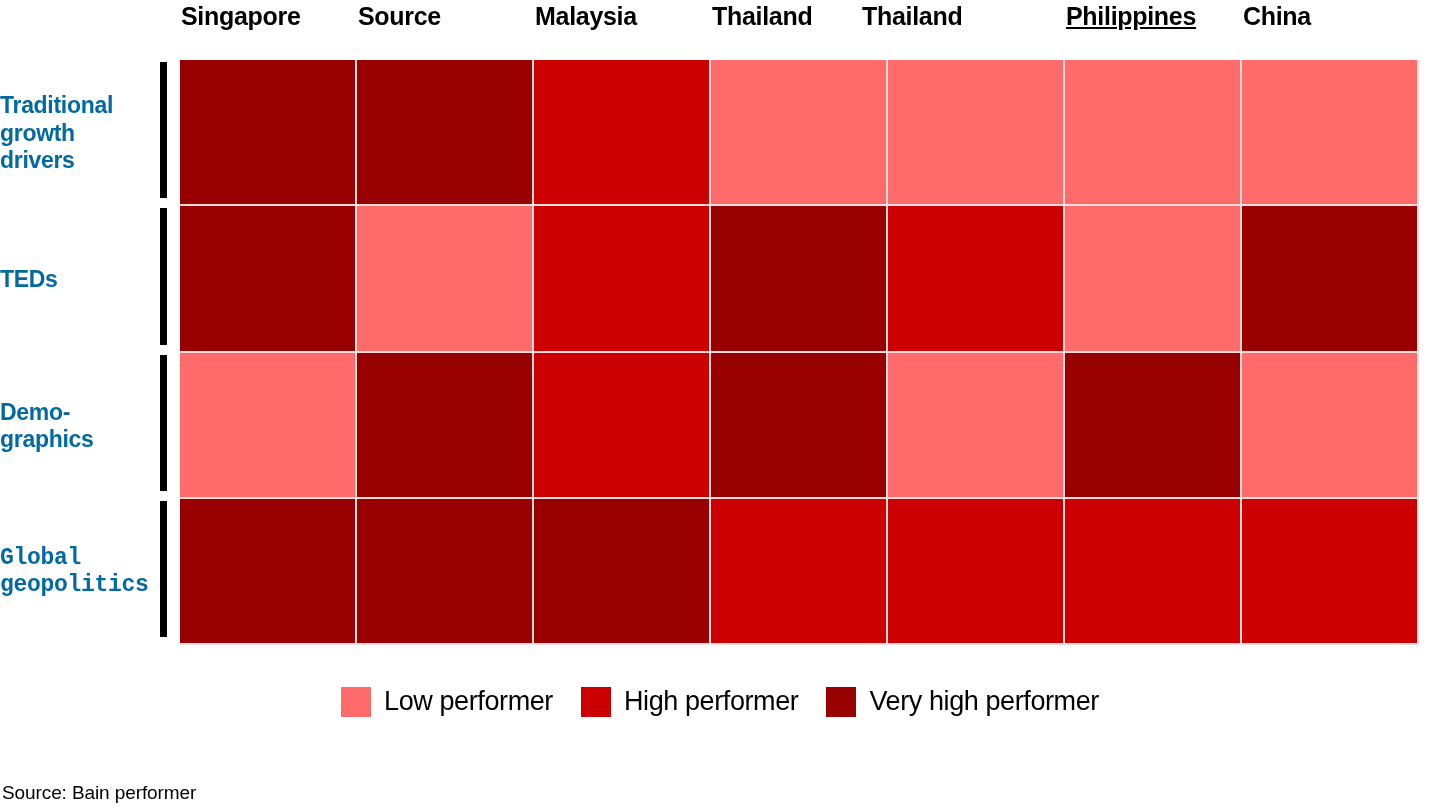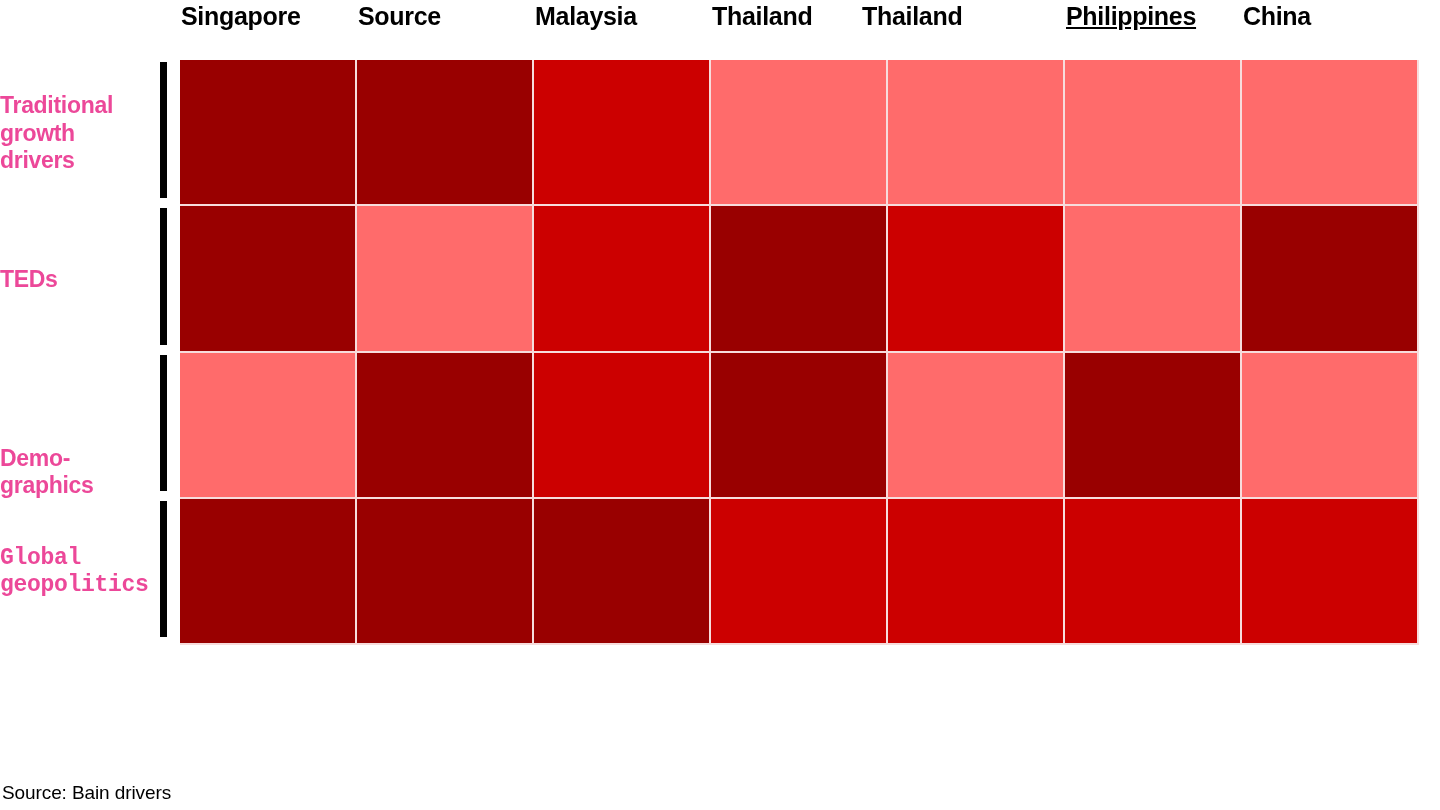--- a/index.html
+++ b/index.html
@@ -48,21 +48,21 @@
     left: 0px;
     width: 180px;
     display: flex;
     align-items: center;
   }
   .row-label-text {
     width: 158px;
     font-size: 23px;
     font-weight: bold;
     line-height: 1.18;
-    color: #ec4899;
+    color: #0369a1;
     padding-right: 4px;
     letter-spacing: -0.3px;
   }
   .row-bar {
     position: absolute;
     left: 160px;
     width: 7px;
     background: #000000;
   }
 
@@ -135,21 +135,21 @@
 
   <div id="row-labels">
       <div class="row-label-wrap" style="top: 0px; height: 146.25px;">
         <div class="row-label-text">Traditional growth drivers</div>
       </div>
       <div class="row-bar" style="top: 2px; height: 136.25px;"></div>
       <div class="row-label-wrap" style="top: 146px; height: 146.25px;">
         <div class="row-label-text">TEDs</div>
       </div>
       <div class="row-bar" style="top: 148.25px; height: 136.25px;"></div>
-      <div class="row-label-wrap" style="top: 292.5px; height: 146.25px; align-items: flex-end;">
+      <div class="row-label-wrap" style="top: 292.5px; height: 146.25px;">
         <div class="row-label-text">Demo-
 graphics</div>
       </div>
       <div class="row-bar" style="top: 294.5px; height: 136.25px;"></div>
       <div class="row-label-wrap" style="top: 438.75px; height: 146.25px; font-family: Liberation Mono, monospace;">
         <div class="row-label-text">Global geopolitics</div>
       </div>
       <div class="row-bar" style="top: 440.75px; height: 136.25px;"></div>
     </div>
 
@@ -177,16 +177,30 @@
       <div class="cell" style="left: 1062px; top: 292.5px; width: 177px; height: 146.25px; background: rgb(255, 107, 107);"></div>
       <div class="cell" style="left: 0px; top: 438.75px; width: 177px; height: 146.25px; background: rgb(153, 0, 0);"></div>
       <div class="cell" style="left: 177px; top: 438.75px; width: 177px; height: 146.25px; background: rgb(153, 0, 0);"></div>
       <div class="cell" style="left: 354px; top: 438.75px; width: 177px; height: 146.25px; background: rgb(153, 0, 0);"></div>
       <div class="cell" style="left: 531px; top: 438.75px; width: 177px; height: 146.25px; background: rgb(204, 0, 0);"></div>
       <div class="cell" style="left: 708px; top: 438.75px; width: 177px; height: 146.25px; background: rgb(204, 0, 0);"></div>
       <div class="cell" style="left: 885px; top: 438.75px; width: 177px; height: 146.25px; background: rgb(204, 0, 0);"></div>
       <div class="cell" style="left: 1062px; top: 438.75px; width: 177px; height: 146.25px; background: rgb(204, 0, 0);"></div>
     </div>
 
-
-  <div id="source">Source: Bain drivers</div>
+  <div id="legend">
+      <div class="legend-item">
+        <span class="legend-swatch" style="background: rgb(255, 107, 107);"></span>
+        <span class="legend-label">Low performer</span>
+      </div>
+      <div class="legend-item">
+        <span class="legend-swatch" style="background: rgb(204, 0, 0);"></span>
+        <span class="legend-label">High performer</span>
+      </div>
+      <div class="legend-item">
+        <span class="legend-swatch" style="background: rgb(153, 0, 0);"></span>
+        <span class="legend-label">Very high performer</span>
+      </div>
+    </div>
+
+  <div id="source">Source: Bain performer</div>
 
 </div>
 
 </body></html>

